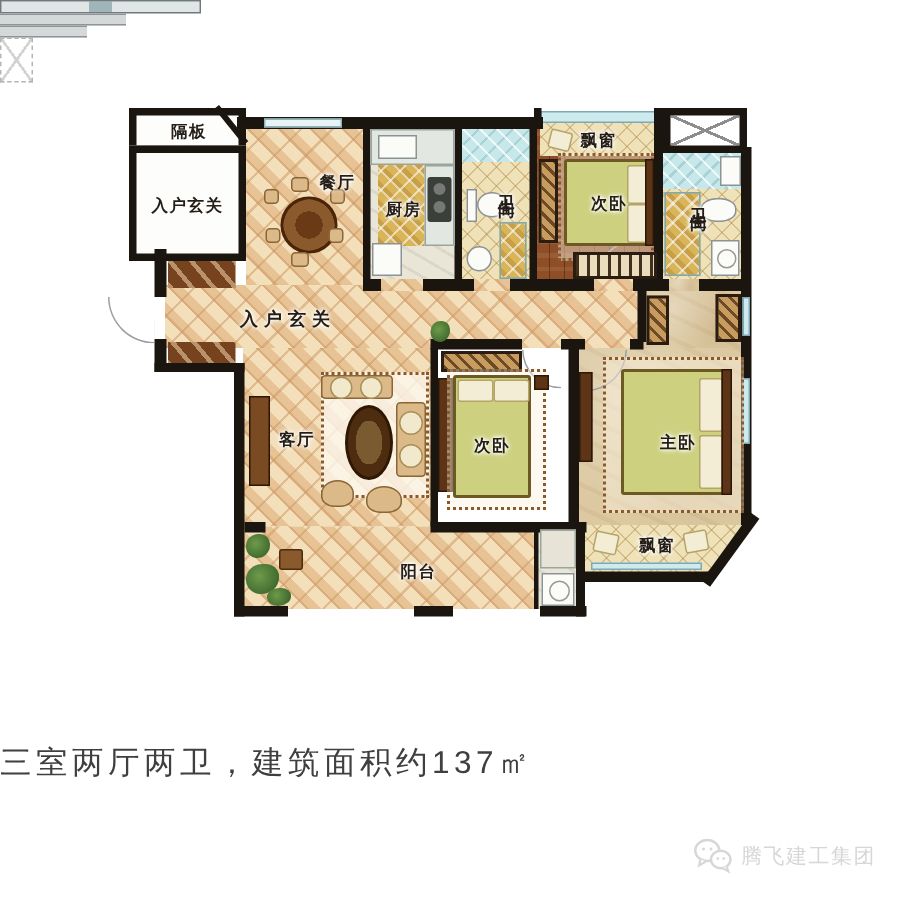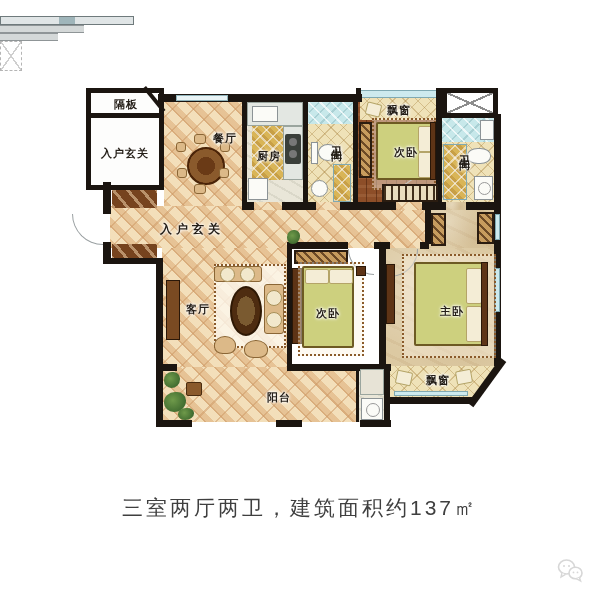--- a/index.html
+++ b/index.html
@@ -40,37 +40,37 @@
   .cush{background:#f2e8cc;border:1px solid #a89058;border-radius:50%}
   .wfix{background:#fbfbf7;border:1.5px solid #8c9396;box-sizing:border-box}
   .win{background:#e8f3f5;border:1px solid #8fb3ba;box-sizing:border-box}
   .glass{background:#cdeaee;border:1px solid #7fa9b2;box-sizing:border-box}
   .wdk{background:#5e3416;border:1px solid #2a1708;box-sizing:border-box}
   .plant{background:radial-gradient(circle at 40% 40%,#6f9a4a,#2f5a26);border-radius:55% 45% 60% 50%}
   .arc{border:0 solid #9aa0a2;box-sizing:border-box;background:transparent}
   .lbl{font-weight:bold;font-size:11px;color:#241e17;transform:translate(-50%,-50%);
        white-space:nowrap;letter-spacing:1px;text-shadow:0 0 2px #fff,0 0 3px #fff,0 0 4px #fff}
   .vlbl{writing-mode:vertical-rl;text-orientation:upright;letter-spacing:2px}
-  .caption{position:absolute;left:0;right:0;top:494px;text-align:center;font-size:21px;
+  .caption{position:absolute;left:0;right:0;top:494px;text-align:left;font-size:21px;
            color:#3f3f3f;letter-spacing:3px;font-weight:500}
   .wm{position:absolute;right:16px;top:558px;display:flex;align-items:center;gap:5px;
       color:#d7d7d7;font-size:14px;letter-spacing:1px}
   .shaftx{background:
     linear-gradient(to top right,transparent calc(50% - 1px),#8d8d8d calc(50% - 1px) calc(50% + 1px),transparent calc(50% + 1px)),
     linear-gradient(to bottom right,transparent calc(50% - 1px),#8d8d8d calc(50% - 1px) calc(50% + 1px),transparent calc(50% + 1px))}
   .dash{border:1.5px dashed #b5b5b5;box-sizing:border-box;background:
     linear-gradient(to top right,transparent calc(50% - .8px),#cfcfcf calc(50% - .8px) calc(50% + .8px),transparent calc(50% + .8px)),
     linear-gradient(to bottom right,transparent calc(50% - .8px),#cfcfcf calc(50% - .8px) calc(50% + .8px),transparent calc(50% + .8px))}
   .slider{background:linear-gradient(90deg,#e0e5e6 0 44%,#9fb5ba 44% 56%,#e0e5e6 56%);border:1px solid #6f7a7c;box-sizing:border-box}
   .rail{background:#d4d8d8;border-top:1px solid #8f9597;border-bottom:1px solid #8f9597;box-sizing:border-box}
 </style>
 </head>
 <body>
 
-<div class="abs" style="left:0;top:16px;width:600px;height:544px">
+<div class="abs" style="left:0;top:0;width:600px;height:544px">
 
   <div class="room tile" style="left:164px;top:84px;width:80px;height:108px"></div>
   <div class="room tile" style="left:110px;top:190px;width:320px;height:42px"></div>
   <div class="room tile" style="left:162px;top:232px;width:126px;height:119px"></div>
   <div class="room tile" style="left:162px;top:351px;width:224px;height:55px"></div>
   <div class="room marble" style="left:245px;top:84px;width:62px;height:106px"></div>
   <div class="room gold" style="left:252px;top:106px;width:42px;height:58px"></div>
   <div class="room cream" style="left:307px;top:84px;width:48px;height:106px"></div>
   <div class="room cyanb" style="left:307px;top:84px;width:48px;height:24px"></div>
   <div class="room wood" style="left:356px;top:84px;width:84px;height:106px"></div>
@@ -239,13 +239,14 @@
       <ellipse cx="9.5" cy="9" rx="8" ry="7" stroke="#d7d7d7" stroke-width="1.6"></ellipse>
       <path d="M5 15 L4 19 L8.5 16.4" stroke="#d7d7d7" stroke-width="1.4" fill="#fff"></path>
       <ellipse cx="18.5" cy="15" rx="6.5" ry="5.8" fill="#fff" stroke="#d7d7d7" stroke-width="1.6"></ellipse>
       <path d="M22.5 19.7 L23.6 23 L19.4 20.6" stroke="#d7d7d7" stroke-width="1.4" fill="#fff"></path>
       <circle cx="7" cy="8" r="1" fill="#d7d7d7"></circle>
         <circle cx="12" cy="8" r="1" fill="#d7d7d7"></circle>
       <circle cx="16.5" cy="14.4" r=".9" fill="#d7d7d7"></circle>
         <circle cx="20.5" cy="14.4" r=".9" fill="#d7d7d7"></circle>
     </svg>
   </span>
+  <span>腾飞建工集团</span>
 </div>
 
 </body></html>

